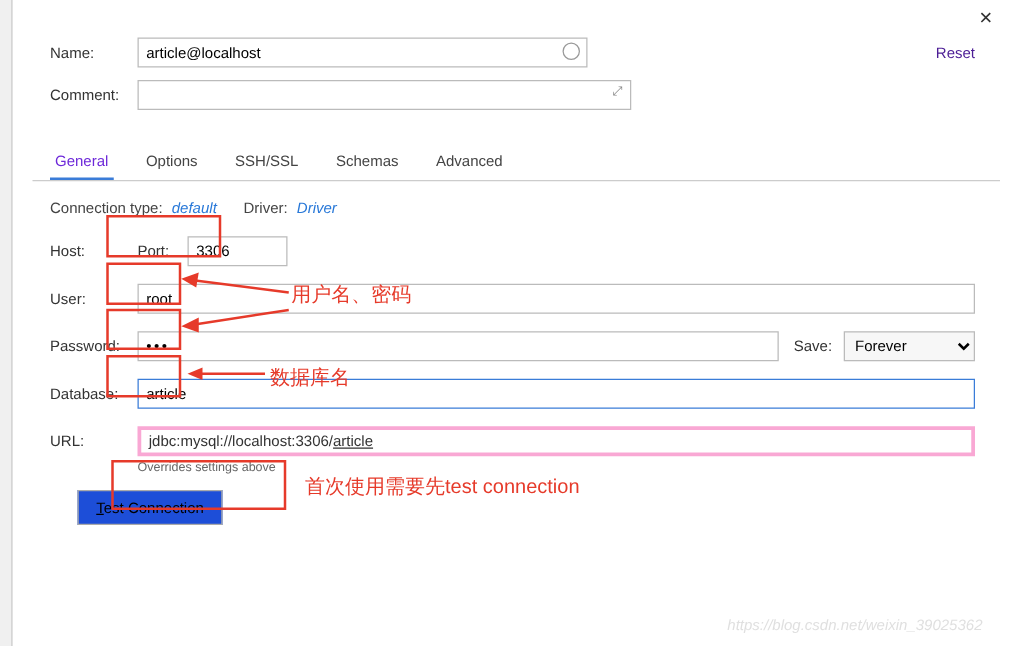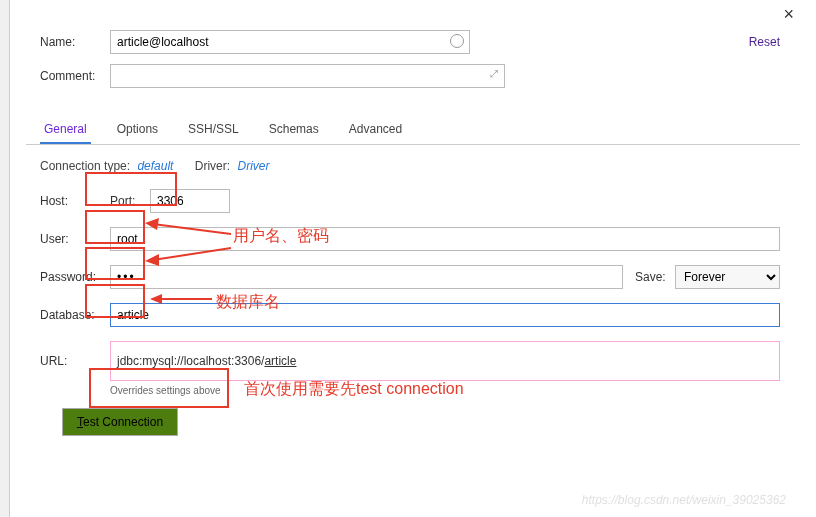--- a/index.html
+++ b/index.html
@@ -103,38 +103,38 @@
     .password-input { flex: 1; margin-right: 12px; letter-spacing: 2px; }
     .save-label { width: 40px; }
     .save-select {
       width: 105px; height: 24px;
       border: 1px solid #bbb;
       background: #f7f7f7;
       padding: 0 4px;
     }
     .db-input { flex: 1; border: 1px solid #3a7cd8; }
     .url-input {
-      flex: 1; height: 40px;
-      border: 1px solid #f9a8d4;
+      flex: 1; height: 24px;
+      border: 3px solid #f9a8d4;
       padding: 0 6px;
       color: #333;
     }
     .url-input a { color: #333; text-decoration: underline; }
     .url-note {
       font-size: 10px;
       color: #666;
       margin-left: 70px;
       margin-top: -10px;
       margin-bottom: 12px;
     }
     .test-btn {
       margin-left: 22px;
       height: 28px;
       padding: 0 14px;
-      background: #4d7c0f;
+      background: #1d4ed8;
       border: 1px solid #aaa;
       cursor: pointer;
     }
     .test-btn span.u { text-decoration: underline; }
     
     .annot-box {
       position: absolute;
       border: 2px solid #e63a2a;
       pointer-events: none;
     }

